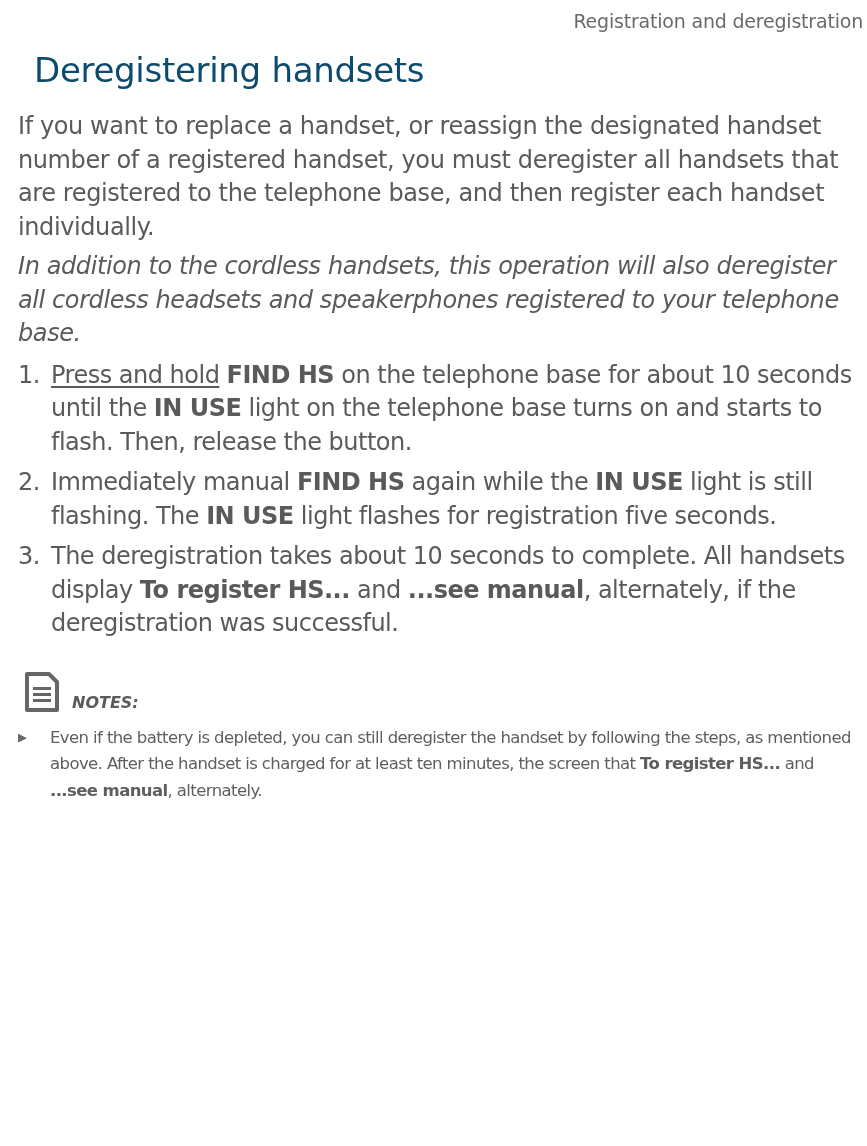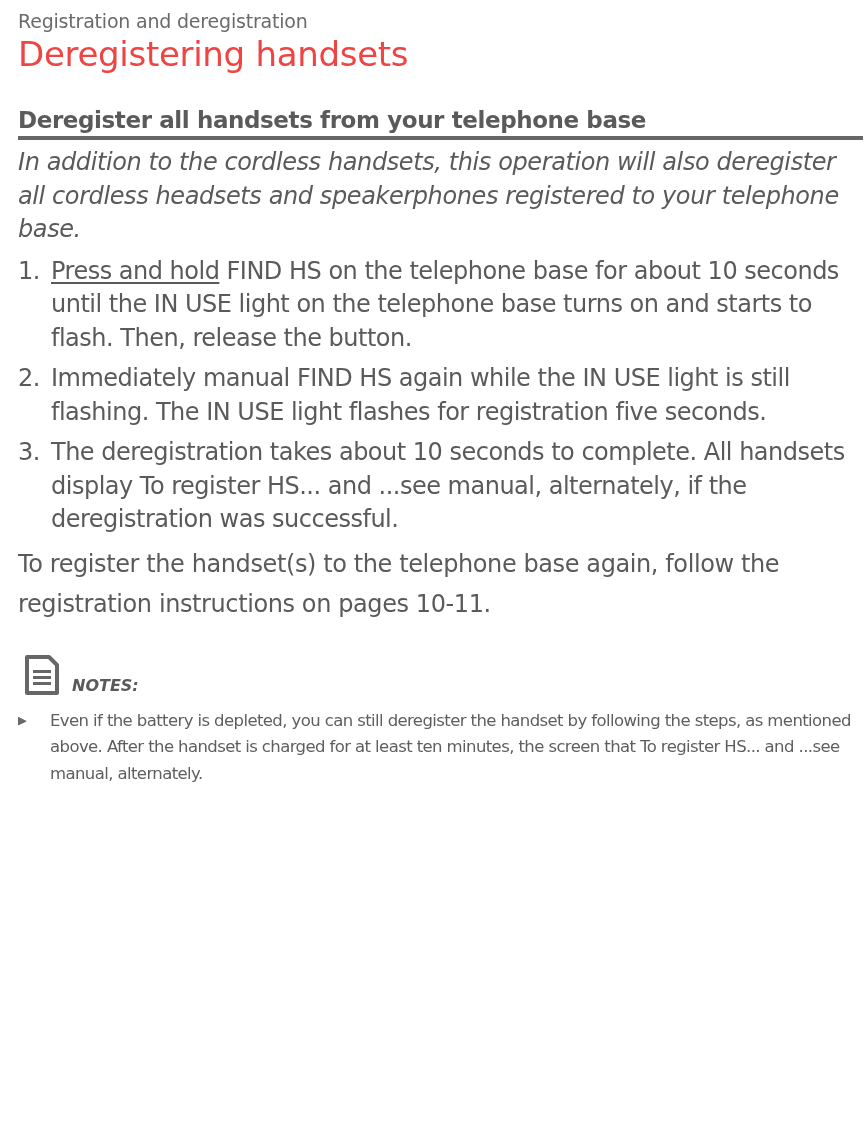--- a/index.html
+++ b/index.html
@@ -2,67 +2,66 @@
 <html><head>
 <meta charset="utf-8">
 <style>
   html, body { margin: 0; padding: 0; background: #ffffff; }
   body {
     width: 867px; height: 1146px; overflow: hidden; position: relative;
     color: #5a5a5a;
     font-family: "DejaVu Sans", sans-serif;
   }
   .page { position: absolute; left: 18px; top: 8px; width: 845px; }
-  .section-label { font-size: 19px; font-weight: normal; color: #6a6a6a; margin: 0; line-height: 26px; letter-spacing: -0.2px; }
-  .page-title { font-size: 34px; font-weight: normal; color: #ef4444; margin: 0; line-height: 40px; letter-spacing: -0.3px; }
+  .section-label { font-size: 19px; font-weight: normal; color: #6a6a6a; margin: 0; line-height: 26px; letter-spacing: -0.2px; text-align: right; }
+  .page-title { font-size: 34px; font-weight: normal; color: #0c4a6e; margin: 16px; line-height: 40px; letter-spacing: -0.3px; }
   .intro { font-size: 24px; line-height: 33.5px; margin: 20px 0 0 0; letter-spacing: -0.4px; }
   .warning { font-size: 23px; line-height: 33.5px; font-weight: bold; margin: 10px 0 0 0; color: #5a5a5a; letter-spacing: -0.4px; }
   .subhead { font-size: 23px; font-weight: bold; margin: 30px 0 0 0; line-height: 32px; letter-spacing: -0.4px; border-bottom: 4px solid #666666; padding-bottom: 0; }
   .body-p { font-size: 24px; line-height: 33.5px; margin: 6px 0 0 0; letter-spacing: -0.4px; font-style: italic; }
   ol.steps { list-style: none; padding: 0; margin: 8px 0 0 0; }
   ol.steps li { position: relative; padding-left: 33px; font-size: 24px; line-height: 33.5px; margin-bottom: 7px; letter-spacing: -0.5px; }
   ol.steps li .num { position: absolute; left: 0; top: 0; }
   .u { text-decoration: underline; text-underline-offset: 3px; }
-  b { font-weight: normal; }
+  b { font-weight: bold; }
   .closing { font-size: 24px; line-height: 40px; margin: 6px 0 0 0; letter-spacing: -0.4px; }
   .notes-head { display: flex; align-items: flex-end; margin-top: 30px; margin-left: 6px; }
   .notes-icon { width: 36px; height: 42px; }
   .notes-label { font-size: 16px; font-weight: bold; font-style: italic; margin-left: 12px; line-height: 20px; color: #5a5a5a; }
   ul.notes { list-style: none; padding: 0; margin: 12px 0 0 0; }
   ul.notes li { position: relative; padding-left: 32px; font-size: 16.5px; line-height: 26.5px; margin-bottom: 8px; letter-spacing: -0.6px; color: #5e5e5e; }
   ul.notes li .bullet { position: absolute; left: 0; top: 0; font-size: 11px; color: #6a6a6a; }
 </style>
 </head>
 <body>
 
 <div class="page">
   <h2 class="section-label">Registration and deregistration</h2>
   <h1 class="page-title">Deregistering handsets</h1>
 
+  <p class="intro">If you want to replace a handset, or reassign the designated handset number of a registered handset, you must deregister all handsets that are registered to the telephone base, and then register each handset individually.</p>
 
-  <h3 class="subhead">Deregister all handsets from your telephone base</h3>
   <p class="body-p">In addition to the cordless handsets, this operation will also deregister all cordless headsets and speakerphones registered to your telephone base.</p>
 
   <ol class="steps">
     <li>
       <span class="num">1.</span>
       <span class="u">Press and hold</span>
       <span> </span><b>FIND HS</b><span> on the telephone base for about 10 seconds until the </span><b>IN USE</b><span> light on the telephone base turns on and starts to flash. Then, release the button.</span>
     </li>
     <li>
       <span class="num">2.</span>
       <span>Immediately manual </span><b>FIND HS</b><span> again while the </span><b>IN USE</b><span> light is still flashing. The </span><b>IN USE</b><span> light flashes for registration five seconds.</span>
     </li>
     <li>
       <span class="num">3.</span>
       <span>The deregistration takes about 10 seconds to complete. All handsets display </span><b>To register HS...</b><span> and </span><b>...see manual</b><span>, alternately, if the deregistration was successful.</span>
     </li>
   </ol>
 
-  <p class="closing">To register the handset(s) to the telephone base again, follow the registration instructions on pages 10-11.</p>
 
   <div class="notes-head">
     <svg class="notes-icon" viewBox="0 0 36 42">
       <path d="M3 3 H25 L33 11 V39 H3 Z" fill="none" stroke="#666666" stroke-width="4" stroke-linejoin="round"></path>
       <rect x="9" y="16" width="18" height="3" fill="#666666"></rect>
       <rect x="9" y="22" width="18" height="3" fill="#666666"></rect>
       <rect x="9" y="28" width="18" height="3" fill="#666666"></rect>
     </svg>
     <span class="notes-label">NOTES:</span>
   </div>

